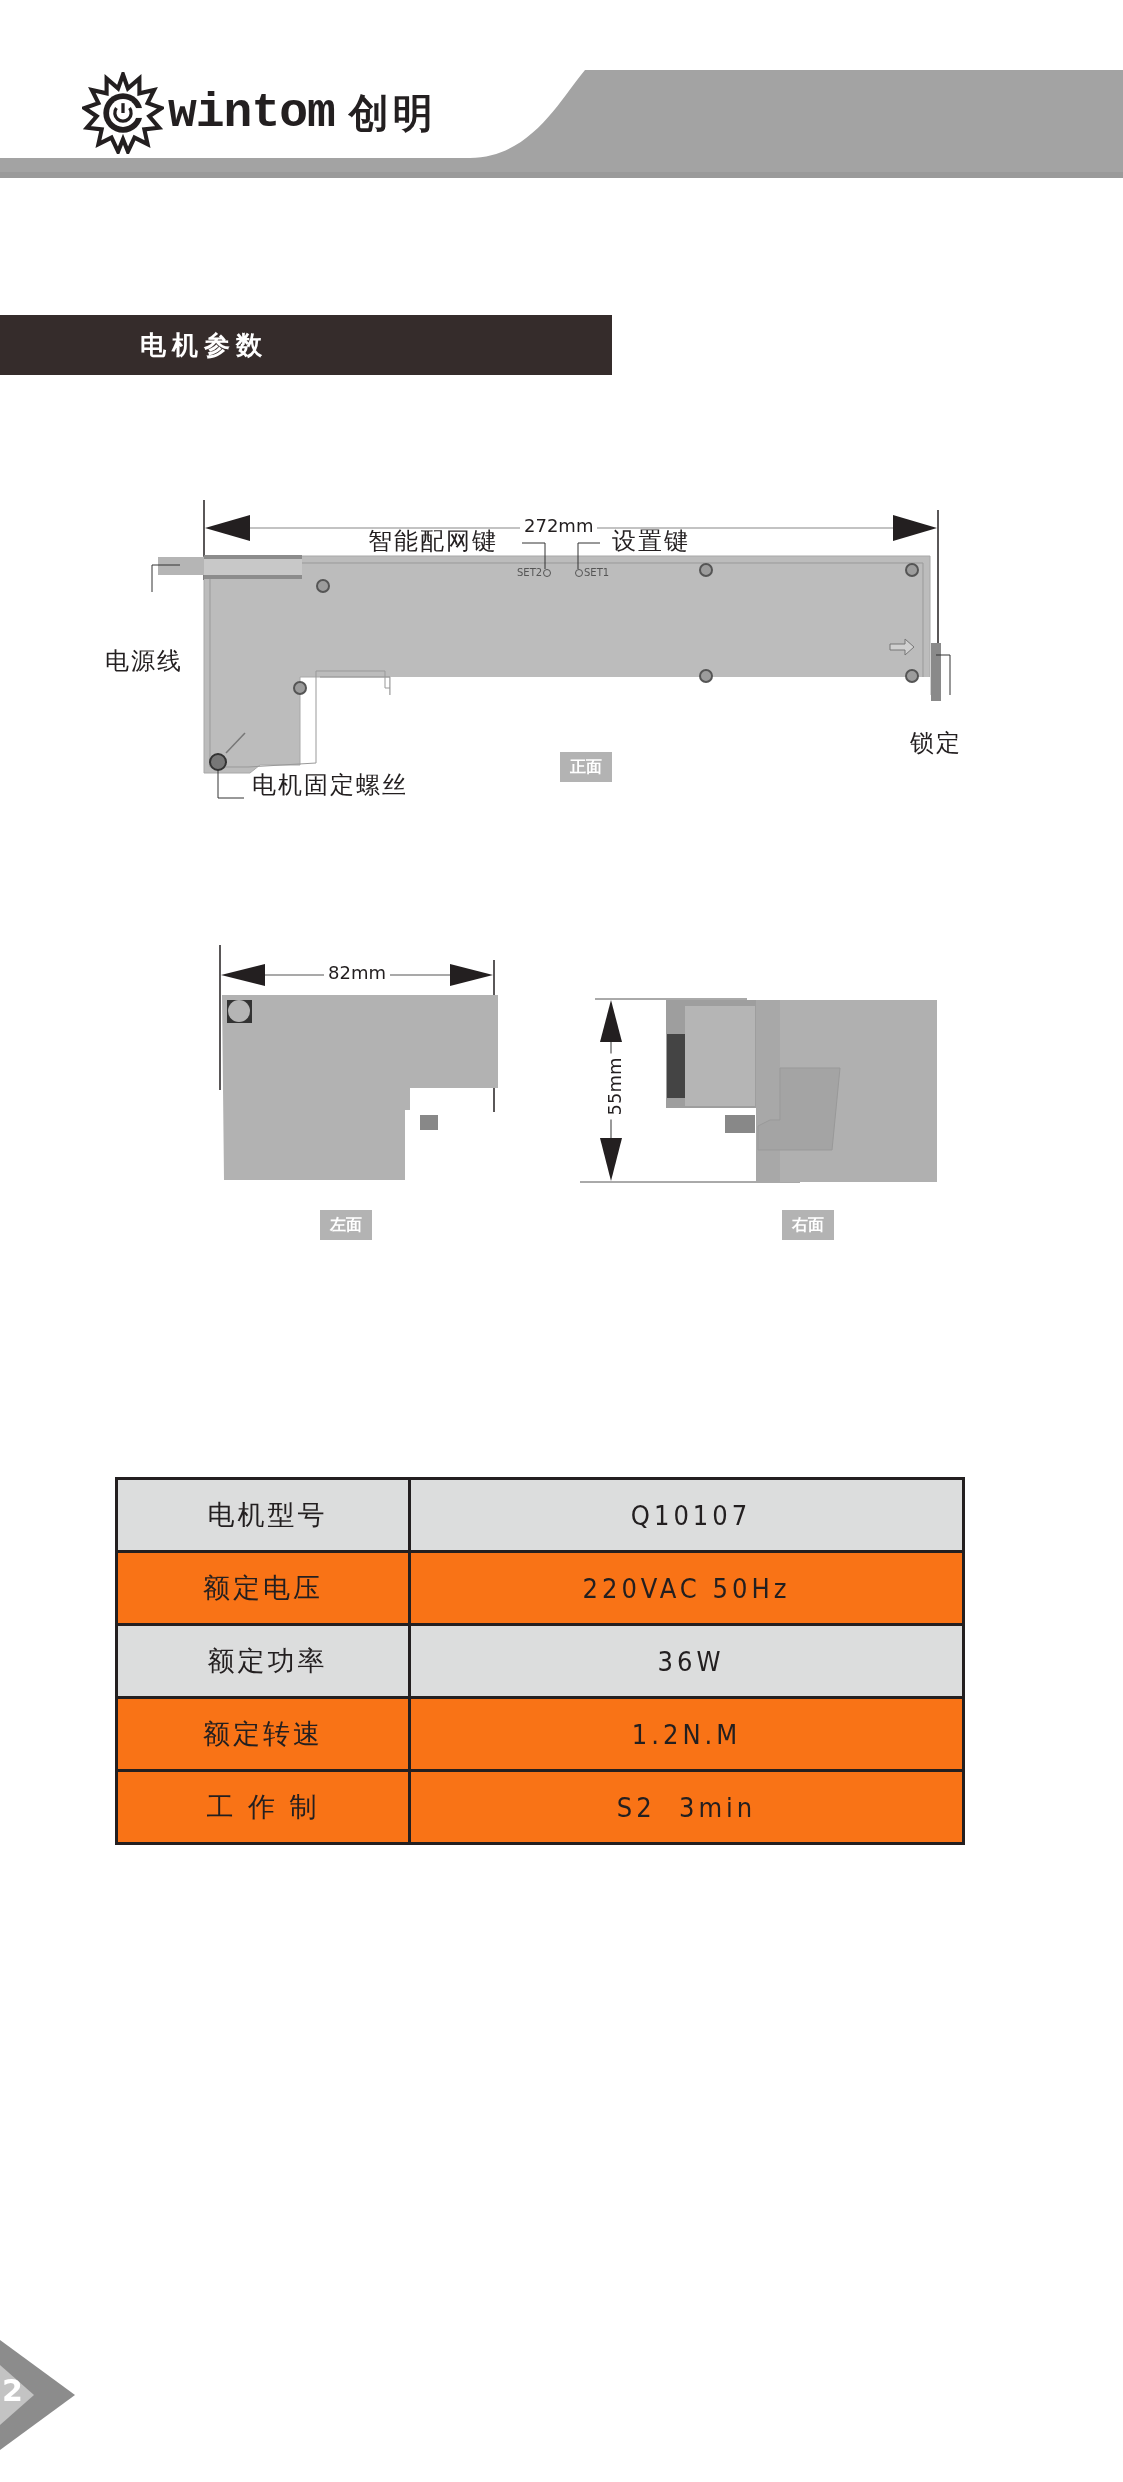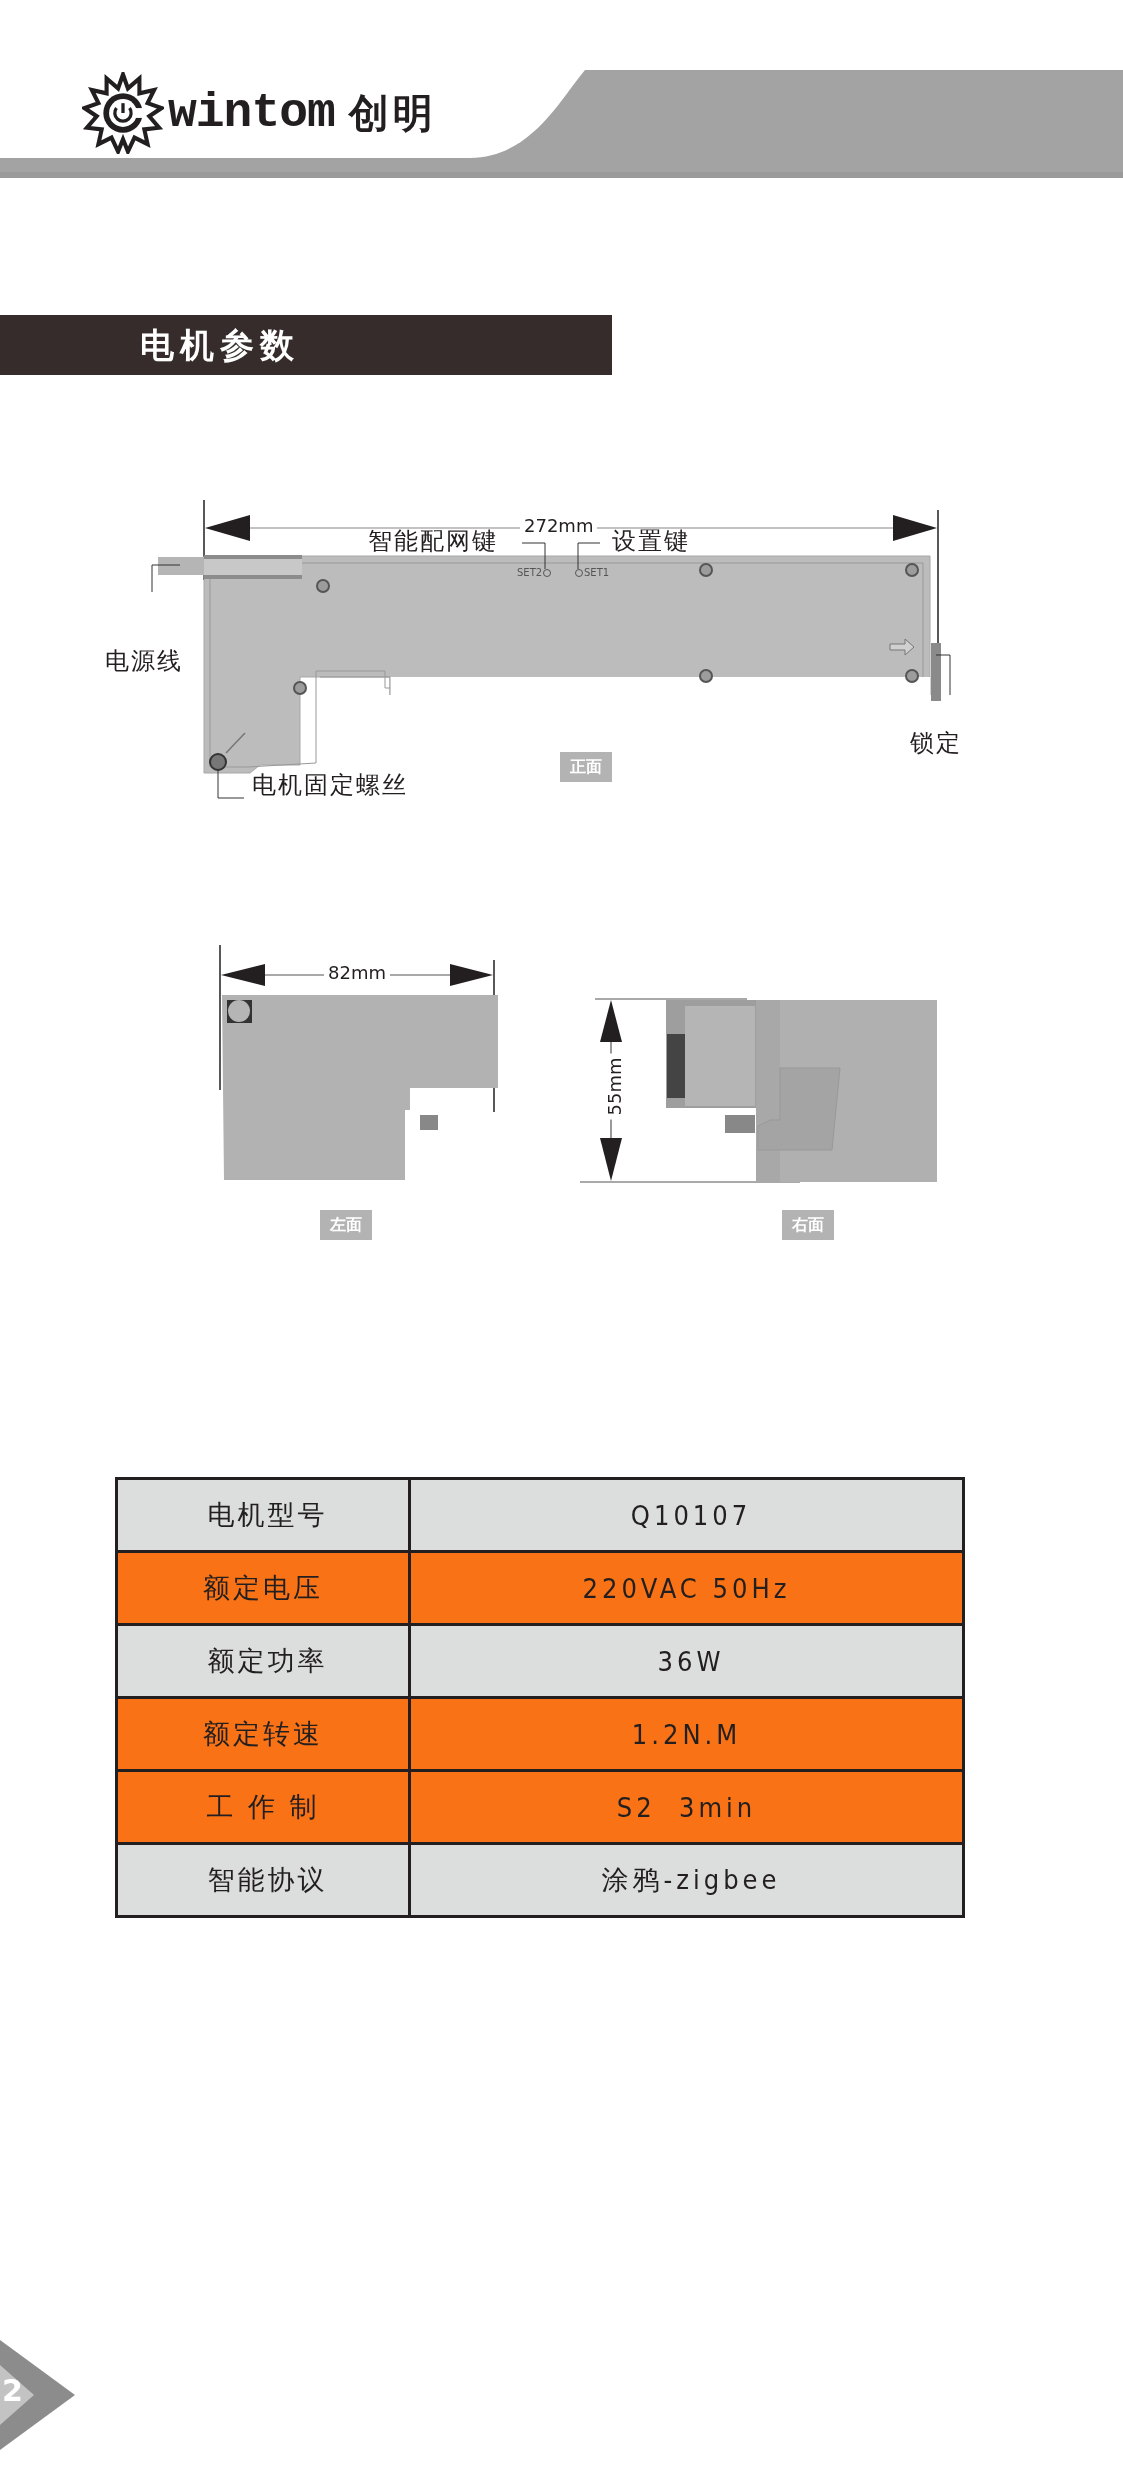--- a/index.html
+++ b/index.html
@@ -9,21 +9,21 @@
   
   .header { position:absolute; left:0; top:60px; width:1123px; height:118px; }
   .header svg.band { position:absolute; left:0; top:0; }
   .logo { position:absolute; left:82px; top:70px; height:86px; display:flex; align-items:center; }
   .logo-sun { width:82px; height:82px; }
   .logo-word { font-family:Liberation Mono, monospace; font-weight:bold; font-size:48px; letter-spacing:-1px; color:#231f20; margin-left:4px; line-height:1; }
   .logo-cn { font-family:"DejaVu Sans", sans-serif; font-weight:bold; font-size:40px; color:#231f20; margin-left:14px; letter-spacing:4px; line-height:1; }
 
   
   .section-bar { position:absolute; left:0; top:315px; width:612px; height:60px; background:#352c2b; }
-  .section-title { position:absolute; left:140px; top:0; line-height:60px; font-size:34px; font-weight:bold; color:#ffffff; letter-spacing:6px; }
+  .section-title { position:absolute; left:140px; top:0; line-height:60px; font-size:26px; font-weight:bold; color:#ffffff; letter-spacing:6px; }
 
   
   .diagram { position:absolute; }
   .label { position:absolute; font-size:24px; color:#231f20; white-space:nowrap; letter-spacing:2px; }
   .dim { position:absolute; font-size:18px; color:#231f20; background:#fff; padding:0 4px; white-space:nowrap; }
   .small-lbl { position:absolute; font-size:10px; color:#555; white-space:nowrap; }
   .tag { position:absolute; height:30px; padding:0 10px; background:#b3b3b3; border-radius:0; color:#ffffff; font-size:16px; font-weight:bold; line-height:30px; text-align:center; }
 
   
   .spec-table { position:absolute; left:115px; top:1477px; width:850px; border-collapse:collapse; }
@@ -172,24 +172,20 @@
       <td class="v">36W</td>
     </tr>
     <tr class="plain">
       <td class="k">额定转速</td>
       <td class="v">1.2N.M</td>
     </tr>
     <tr class="plain">
       <td class="k" style="white-space:pre;">工 作 制</td>
       <td class="v" style="white-space:pre;">S2  3min</td>
     </tr>
-    <tr class="shade">
-      <td class="k">智能协议</td>
-      <td class="v">涂鸦-zigbee</td>
-    </tr>
   </tbody>
 </table>
 
 <svg class="page-marker" viewBox="0 0 80 110">
   <polygon points="0,0 75,55 0,110" fill="#8c8c8c"></polygon>
   <polygon points="0,25 34,55 0,85" fill="#c3c3c3"></polygon>
 </svg>
 <span class="page-num">2</span>
 
 </body></html>

